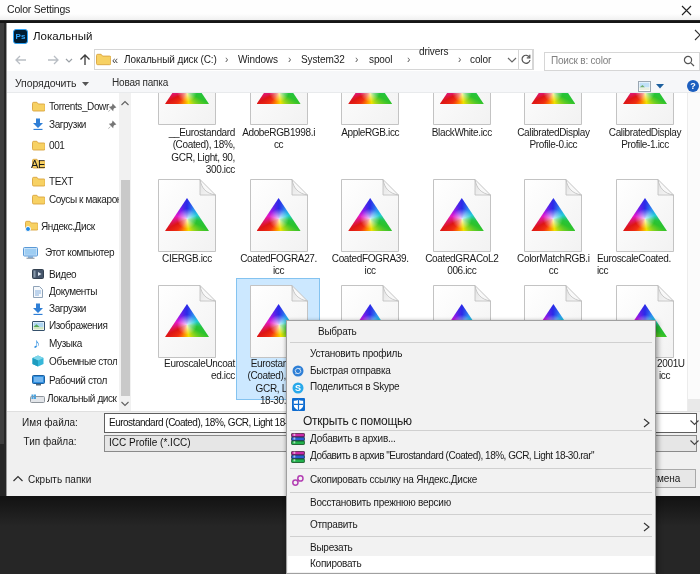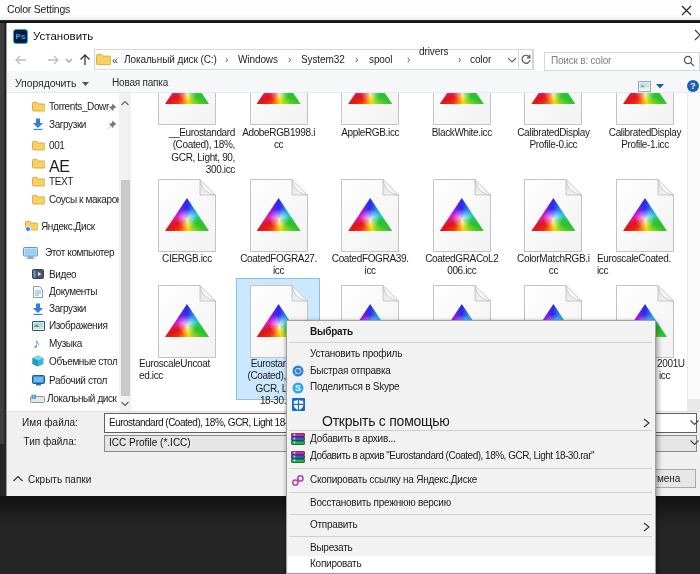--- a/index.html
+++ b/index.html
@@ -12,21 +12,21 @@
     <div style="position:absolute;left:0;top:496px;width:700px;height:78px;background:linear-gradient(#121212,#262626 30px)"></div>
     <div style="position:absolute;left:0;top:23px;width:4px;height:421px;background:#3e3e3e"></div>
     <div style="position:absolute;left:0;top:0;width:700px;height:20px;background:linear-gradient(#fefefe 70%,#f0f0f0)"></div>
     <div style="position:absolute;left:7px;top:3px;font-size:10.5px;letter-spacing:-0.2px;color:#1a1a1a">Color Settings</div>
     <svg style="position:absolute;left:681px;top:5px" width="11" height="11">
       <path d="M1 1 L10 10 M10 1 L1 10" stroke="#222" stroke-width="1.1"></path>
     </svg>
     <div style="position:absolute;left:0;top:20.5px;width:700px;height:2.5px;background:#161616"></div>
     <div style="position:absolute;left:6px;top:23px;width:694px;height:473px;background:#fff;border-left:1px solid #9a9a9a;border-bottom:1px solid #9a9a9a;box-sizing:border-box"></div>
     <div style="position:absolute;left:13px;top:29px;width:15px;height:15px;background:#001d33;border:1px solid #2fa3f5;border-radius:3px;box-sizing:border-box;color:#31a8ff;font-size:8px;font-weight:bold;text-align:center;line-height:13px">Ps</div>
-    <div style="position:absolute;left:33px;top:30px;font-size:11.5px;color:#111">Установить</div>
+    <div style="position:absolute;left:33px;top:30px;font-size:11.5px;color:#111">Локальный</div>
     <svg style="position:absolute;left:694px;top:29px" width="12" height="12">
       <path d="M1 1 L11 11 M11 1 L1 11" stroke="#333" stroke-width="1.1"></path>
     </svg>
     <svg style="position:absolute;left:14px;top:53px" width="80" height="14">
       <path d="M12 7 H2 M6 3 L2 7 L6 11" stroke="#b9bec4" stroke-width="1.3" fill="none"></path>
       <path d="M34 7 H44 M40 3 L44 7 L40 11" stroke="#b9bec4" stroke-width="1.3" fill="none"></path>
       <path d="M52 6 l3 3 3-3" stroke="#9aa0a6" stroke-width="1.2" fill="none"></path>
       <path d="M71 12 V2 M66.5 6.5 L71 2 L75.5 6.5" stroke="#3b3b3b" stroke-width="1.3" fill="none"></path>
     </svg>
     <div style="position:absolute;left:94px;top:49px;width:439px;height:21px;background:#fff;border:1px solid #d6d6d6;box-sizing:border-box"></div>
@@ -90,21 +90,21 @@
     <svg style="position:absolute;left:108px;top:120px" width="9" height="9">
       <path d="M4.6 0.6 l3.8 3.8 -1.9 0.5 -1 1 -0.3 2.3 -2.2-2.2 -2.3 2.7 -0.4-0.4 2.7-2.3 -2.2-2.2 2.3-0.3 1-1 z" fill="#767676"></path>
     </svg>
     <svg style="position:absolute;left:32px;top:140px" width="13" height="11">
       <path d="M.5 2.5 q0-1.2 1.2-1.2 h3.2 l1.4 1.7 h5.6 q1.2 0 1.2 1.2 v4.6 q0 1.2-1.2 1.2 h-10.2 q-1.2 0-1.2-1.2z" fill="#f7d163" stroke="#d9a43e" stroke-width="0.9"></path>
     </svg>
     <div style="position:absolute;left:49px;top:140.0px;font-size:10px;color:#1c1c1c;letter-spacing:-0.4px">001</div>
     <svg style="position:absolute;left:32px;top:158px" width="13" height="11">
       <path d="M.5 2.5 q0-1.2 1.2-1.2 h3.2 l1.4 1.7 h5.6 q1.2 0 1.2 1.2 v4.6 q0 1.2-1.2 1.2 h-10.2 q-1.2 0-1.2-1.2z" fill="#f7d163" stroke="#d9a43e" stroke-width="0.9"></path>
     </svg>
-    <div style="position:absolute;left:49px;top:158.0px;font-size:16px;color:#1c1c1c;letter-spacing:-0.4px">AE</div>
+    <div style="position:absolute;left:31px;top:158.0px;font-size:11px;color:#1c1c1c;letter-spacing:-0.4px">AE</div>
     <svg style="position:absolute;left:32px;top:176px" width="13" height="11">
       <path d="M.5 2.5 q0-1.2 1.2-1.2 h3.2 l1.4 1.7 h5.6 q1.2 0 1.2 1.2 v4.6 q0 1.2-1.2 1.2 h-10.2 q-1.2 0-1.2-1.2z" fill="#f7d163" stroke="#d9a43e" stroke-width="0.9"></path>
     </svg>
     <div style="position:absolute;left:49px;top:175.5px;font-size:10px;color:#1c1c1c;letter-spacing:-0.4px">TEXT</div>
     <svg style="position:absolute;left:32px;top:194px" width="13" height="11">
       <path d="M.5 2.5 q0-1.2 1.2-1.2 h3.2 l1.4 1.7 h5.6 q1.2 0 1.2 1.2 v4.6 q0 1.2-1.2 1.2 h-10.2 q-1.2 0-1.2-1.2z" fill="#f7d163" stroke="#d9a43e" stroke-width="0.9"></path>
     </svg>
     <div style="position:absolute;left:49px;top:193.5px;width:72px;overflow:hidden;white-space:nowrap;font-size:10px;color:#1c1c1c;letter-spacing:-0.4px">Соусы к макарон</div>
     <svg style="position:absolute;left:25px;top:220px" width="13" height="11">
       <path d="M.5 2.5 q0-1.2 1.2-1.2 h3.2 l1.4 1.7 h5.6 q1.2 0 1.2 1.2 v4.6 q0 1.2-1.2 1.2 h-10.2 q-1.2 0-1.2-1.2z" fill="#f7d163" stroke="#d9a43e" stroke-width="0.9"></path>
@@ -484,21 +484,21 @@
 <linearGradient id="fl18" x1="0" y1="0" x2="1" y2="1">
 <stop offset="0" stop-color="#e0e0e0"></stop>
               <stop offset="1" stop-color="#fafafa"></stop>
 </linearGradient>
 </defs>
 <path d="M0.5 0.5 H42 L57.5 16 V72.5 H0.5 Z" fill="url(#pg18)" stroke="#c3c3c3" stroke-width="1"></path>
 <path d="M42 0.5 C43.5 9 48 14.5 57.5 16 L42 16 Z" fill="url(#fl18)" stroke="#bdbdbd" stroke-width="0.8"></path>
 </svg>
         <div style="position:absolute;left:7px;top:19px;width:44px;height:33px;background:radial-gradient(circle at 50% 63%, rgba(255,255,255,.8) 0, rgba(255,255,255,0) 33%),conic-gradient(from 0deg at 50% 63%, #2a2ae8 0deg, #2e8ef0 35deg, #22ccd8 70deg, #26c43a 100deg,#2cc22c 117deg, #9ad61c 150deg, #f0e000 172deg, #ff8c00 195deg, #f03010 220deg, #dd1515 243deg,#e0187a 265deg, #e318c8 285deg, #9a1ae8 315deg, #4a24e8 345deg, #2a2ae8 360deg);clip-path:polygon(50% 0, 100% 100%, 0 100%)"></div>
       </div>
-      <div style="position:absolute;left:9.0px;top:264.8px;width:96px;text-align:left;font-size:10px;line-height:12.4px;color:#1b1b1b;letter-spacing:-0.35px">EuroscaleUncoat<br>ed.icc</div>
+      <div style="position:absolute;left:9.0px;top:264.8px;width:96px;text-align:right;font-size:10px;line-height:12.4px;color:#1b1b1b;letter-spacing:-0.35px">EuroscaleUncoat<br>ed.icc</div>
       <div style="position:absolute;left:100.6px;top:264.8px;width:96px;text-align:center;font-size:10px;line-height:12.4px;color:#1b1b1b;letter-spacing:-0.35px">Eurostandard<br>(Coated), 18%,<br>GCR, Light<br>18-30.icc</div>
       <div style="position:absolute;left:527px;top:264.8px;font-size:10px;letter-spacing:-0.35px;color:#1b1b1b">2001U</div>
       <div style="position:absolute;left:529px;top:277.2px;font-size:10px;letter-spacing:-0.35px;color:#1b1b1b">icc</div>
     </div>
     <div style="position:absolute;left:687px;top:93px;width:1px;height:318px;background:#ececec"></div>
     <div style="position:absolute;left:688px;top:93px;width:12px;height:318px;background:#fbfbfb"></div>
     <div style="position:absolute;left:688px;top:399px;width:12px;height:12px;background:#e9e9e9"></div>
     <div style="position:absolute;left:7px;top:411px;width:693px;height:85px;background:#f0f0f0;border-top:1px solid #dfdfdf;box-sizing:border-box"></div>
     <div style="position:absolute;left:0px;top:416.5px;width:100px;text-align:center;font-size:10px;color:#1a1a1a">Имя файла:</div>
     <div style="position:absolute;left:104px;top:412.5px;width:593px;height:20.5px;background:#fff;border:1px solid #5f5f5f;box-sizing:border-box"></div>
@@ -512,26 +512,26 @@
     <svg style="position:absolute;left:690px;top:440px" width="9" height="6">
       <path d="M0.5 0.5 l4 4 4-4" stroke="#444" stroke-width="1.1" fill="none"></path>
     </svg>
     <div style="position:absolute;left:629px;top:469px;width:67px;height:18.5px;background:#e7e7e7;border:1px solid #a9a9a9;box-sizing:border-box;font-size:10px;color:#1a1a1a;text-align:center;line-height:17px">Отмена</div>
     <svg style="position:absolute;left:13px;top:475px" width="10" height="7">
       <path d="M0.5 6 L5 1.5 L9.5 6" stroke="#333" stroke-width="1.2" fill="none"></path>
     </svg>
     <div style="position:absolute;left:28px;top:473.5px;font-size:10px;color:#1a1a1a">Скрыть папки</div>
     <div style="position:absolute;left:286px;top:320px;width:370px;height:254px;background:#f2f2f2;border:1px solid #a0a0a0;box-sizing:border-box;box-shadow:2px 2px 5px rgba(0,0,0,0.35), -1px 0 3px rgba(0,0,0,0.15)">
       <div style="position:absolute;left:1px;right:1px;top:235px;height:15.5px;background:#fff"></div>
-      <div style="position:absolute;left:23px;top:3.0px;height:16px;line-height:16px;font-weight:bold;font-size:10px;color:#1a1a1a;white-space:nowrap;letter-spacing:-0.25px">Выбрать</div>
+      <div style="position:absolute;left:31px;top:3.0px;height:16px;line-height:16px;font-weight:normal;font-size:10px;color:#1a1a1a;white-space:nowrap;letter-spacing:-0.25px">Выбрать</div>
       <div style="position:absolute;left:3px;right:3px;top:20.5px;height:1px;background:#d0d0d0"></div>
       <div style="position:absolute;left:23px;top:25.0px;height:16px;line-height:16px;font-size:10px;color:#1a1a1a;white-space:nowrap;letter-spacing:-0.25px">Установить профиль</div>
       <div style="position:absolute;left:23px;top:41.5px;height:16px;line-height:16px;font-size:10px;color:#1a1a1a;white-space:nowrap;letter-spacing:-0.25px">Быстрая отправка</div>
       <div style="position:absolute;left:23px;top:58.0px;height:16px;line-height:16px;font-size:10px;color:#1a1a1a;white-space:nowrap;letter-spacing:-0.25px">Поделиться в Skype</div>
-      <div style="position:absolute;left:35px;top:91.5px;height:16px;line-height:16px;font-size:14px;color:#1a1a1a;white-space:nowrap;letter-spacing:-0.25px">Открыть с помощью</div>
+      <div style="position:absolute;left:16px;top:91.5px;height:16px;line-height:16px;font-size:12px;color:#1a1a1a;white-space:nowrap;letter-spacing:-0.25px">Открыть с помощью</div>
       <svg style="position:absolute;left:356px;top:97.0px" width="7" height="10">
         <path d="M1 1 L6 5 L1 9" stroke="#333" stroke-width="1.1" fill="none"></path>
       </svg>
       <div style="position:absolute;left:3px;right:3px;top:109.0px;height:1px;background:#d0d0d0"></div>
       <div style="position:absolute;left:23px;top:109.8px;height:16px;line-height:16px;font-size:10px;color:#1a1a1a;white-space:nowrap;letter-spacing:-0.25px">Добавить в архив...</div>
       <div style="position:absolute;left:23px;top:127.2px;height:16px;line-height:16px;font-size:10px;color:#1a1a1a;white-space:nowrap;letter-spacing:-0.5px">Добавить в архив "Eurostandard (Coated), 18%, GCR, Light 18-30.rar"</div>
       <div style="position:absolute;left:3px;right:3px;top:147.2px;height:1px;background:#d0d0d0"></div>
       <div style="position:absolute;left:23px;top:151.0px;height:16px;line-height:16px;font-size:10px;color:#1a1a1a;white-space:nowrap;letter-spacing:-0.25px">Скопировать ссылку на Яндекс.Диске</div>
       <div style="position:absolute;left:3px;right:3px;top:171.0px;height:1px;background:#d0d0d0"></div>
       <div style="position:absolute;left:23px;top:174.0px;height:16px;line-height:16px;font-size:10px;color:#1a1a1a;white-space:nowrap;letter-spacing:-0.25px">Восстановить прежнюю версию</div>

